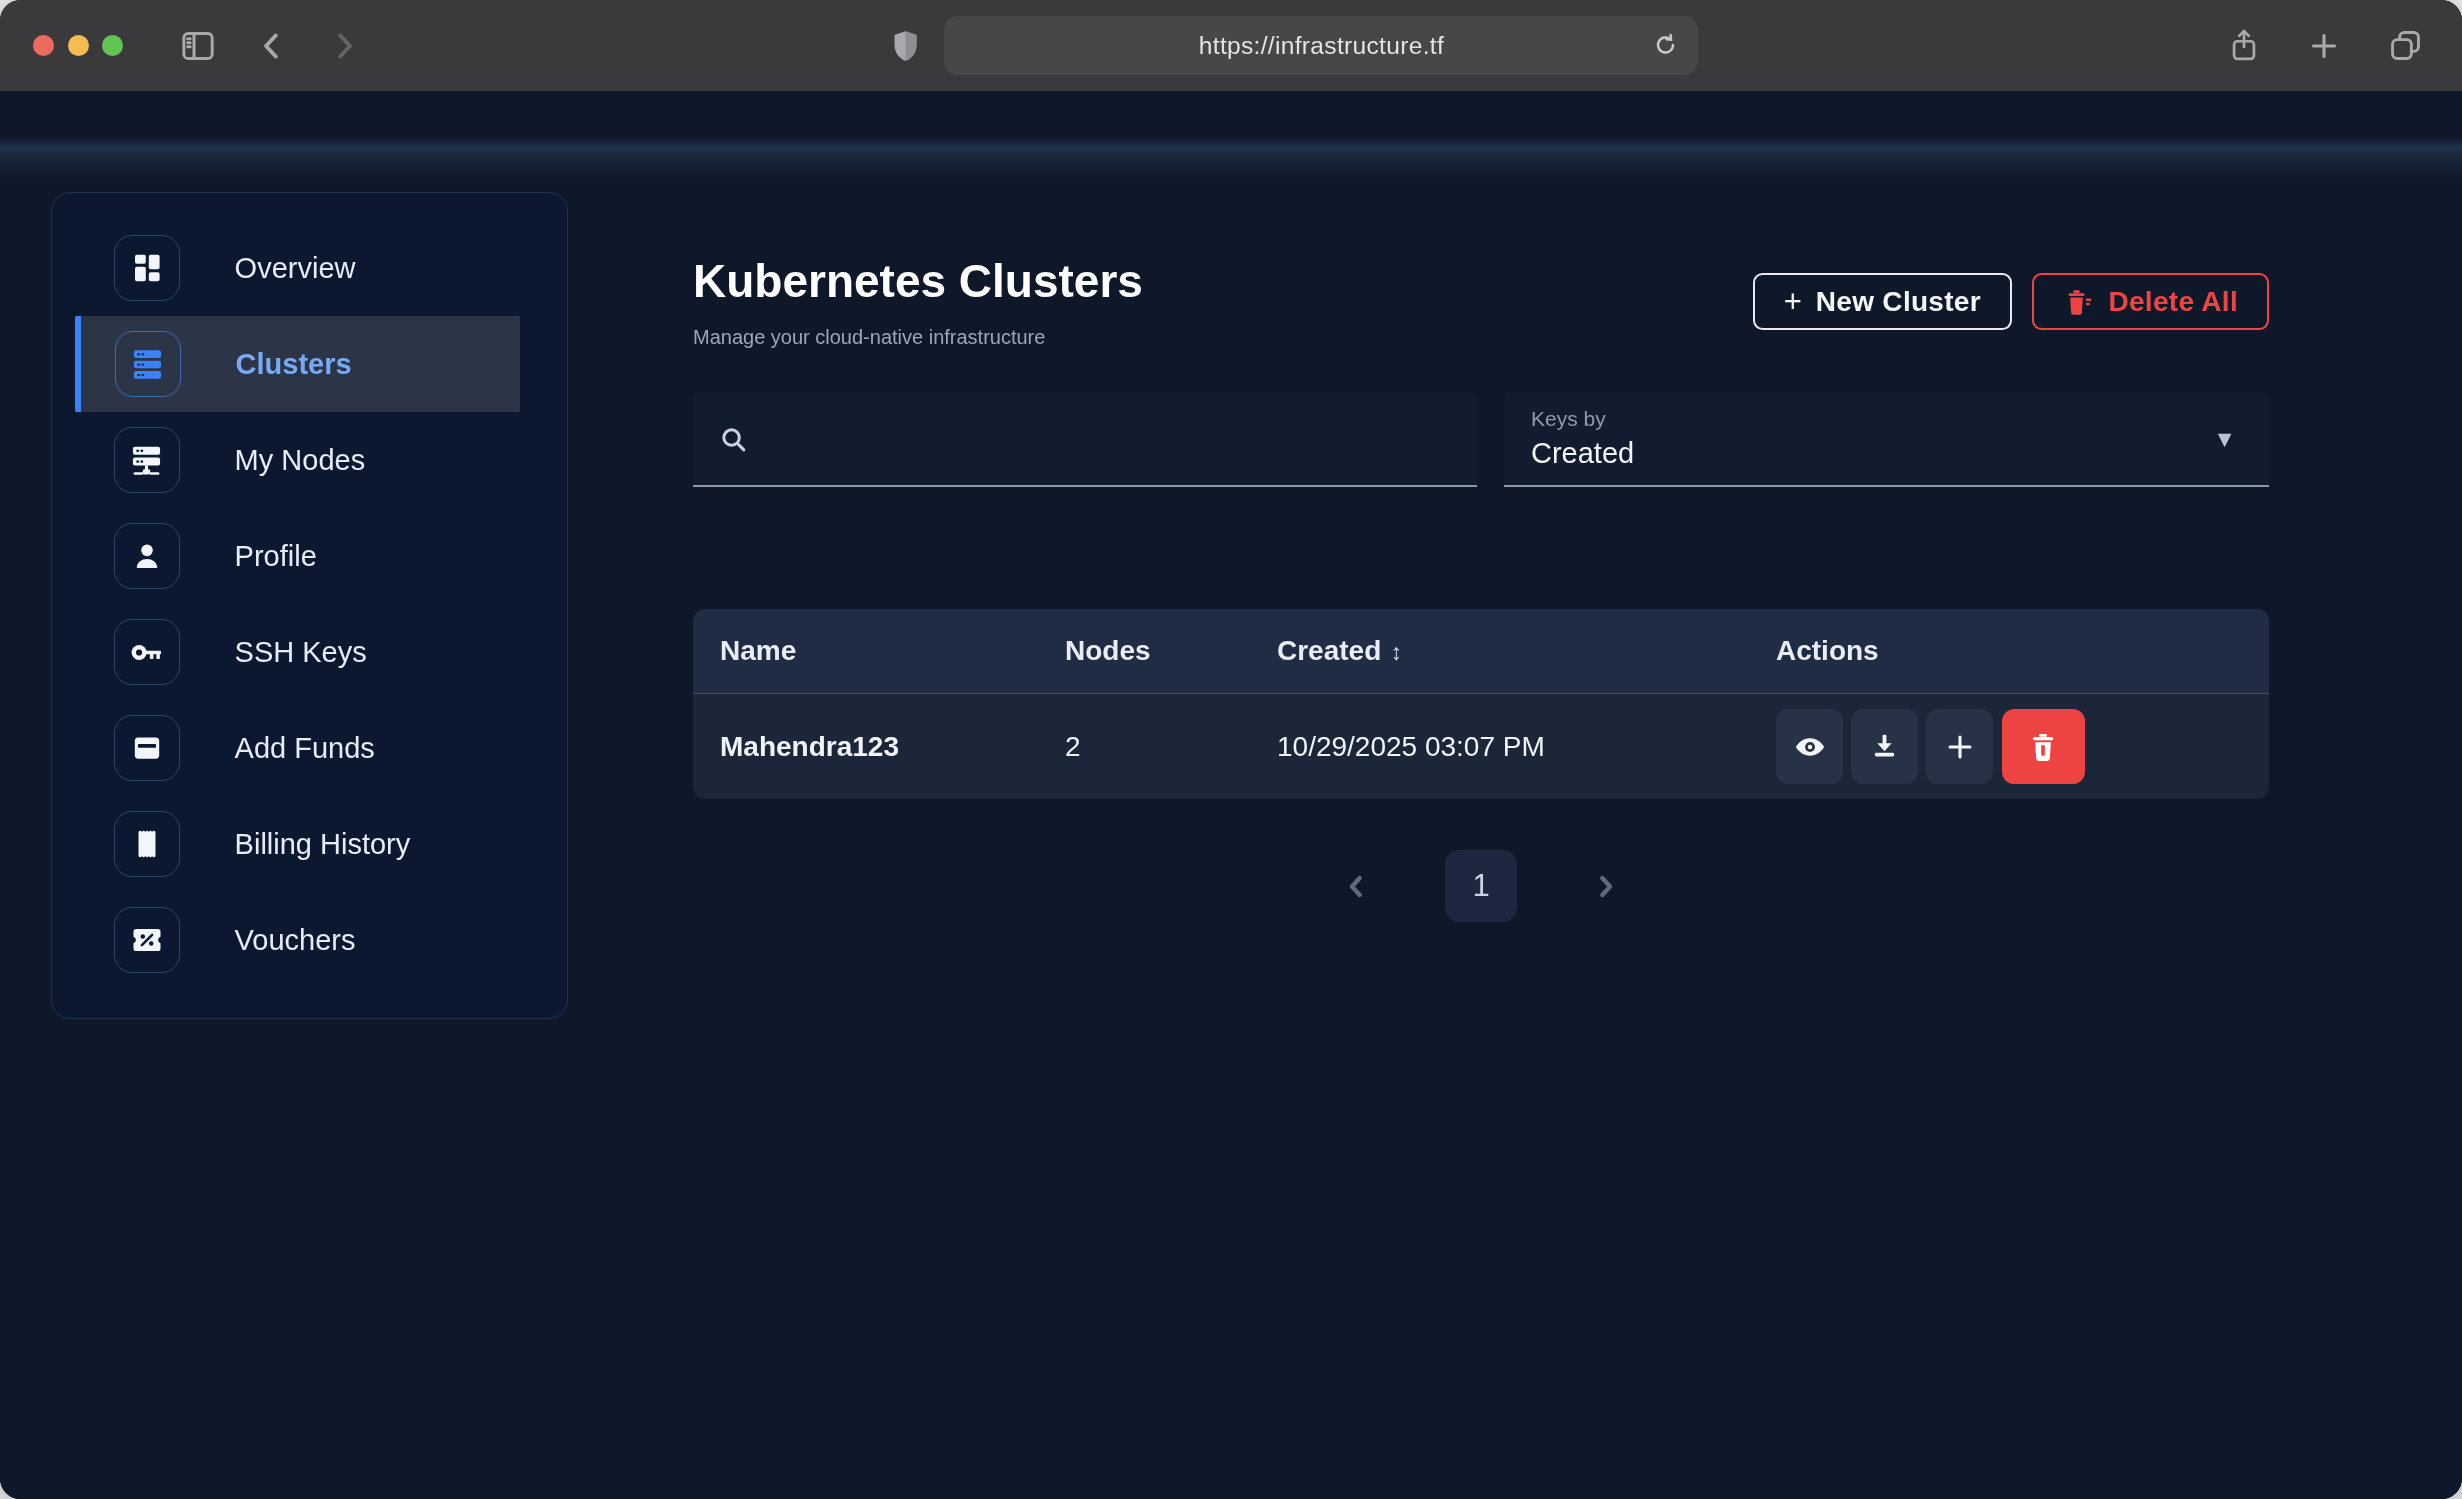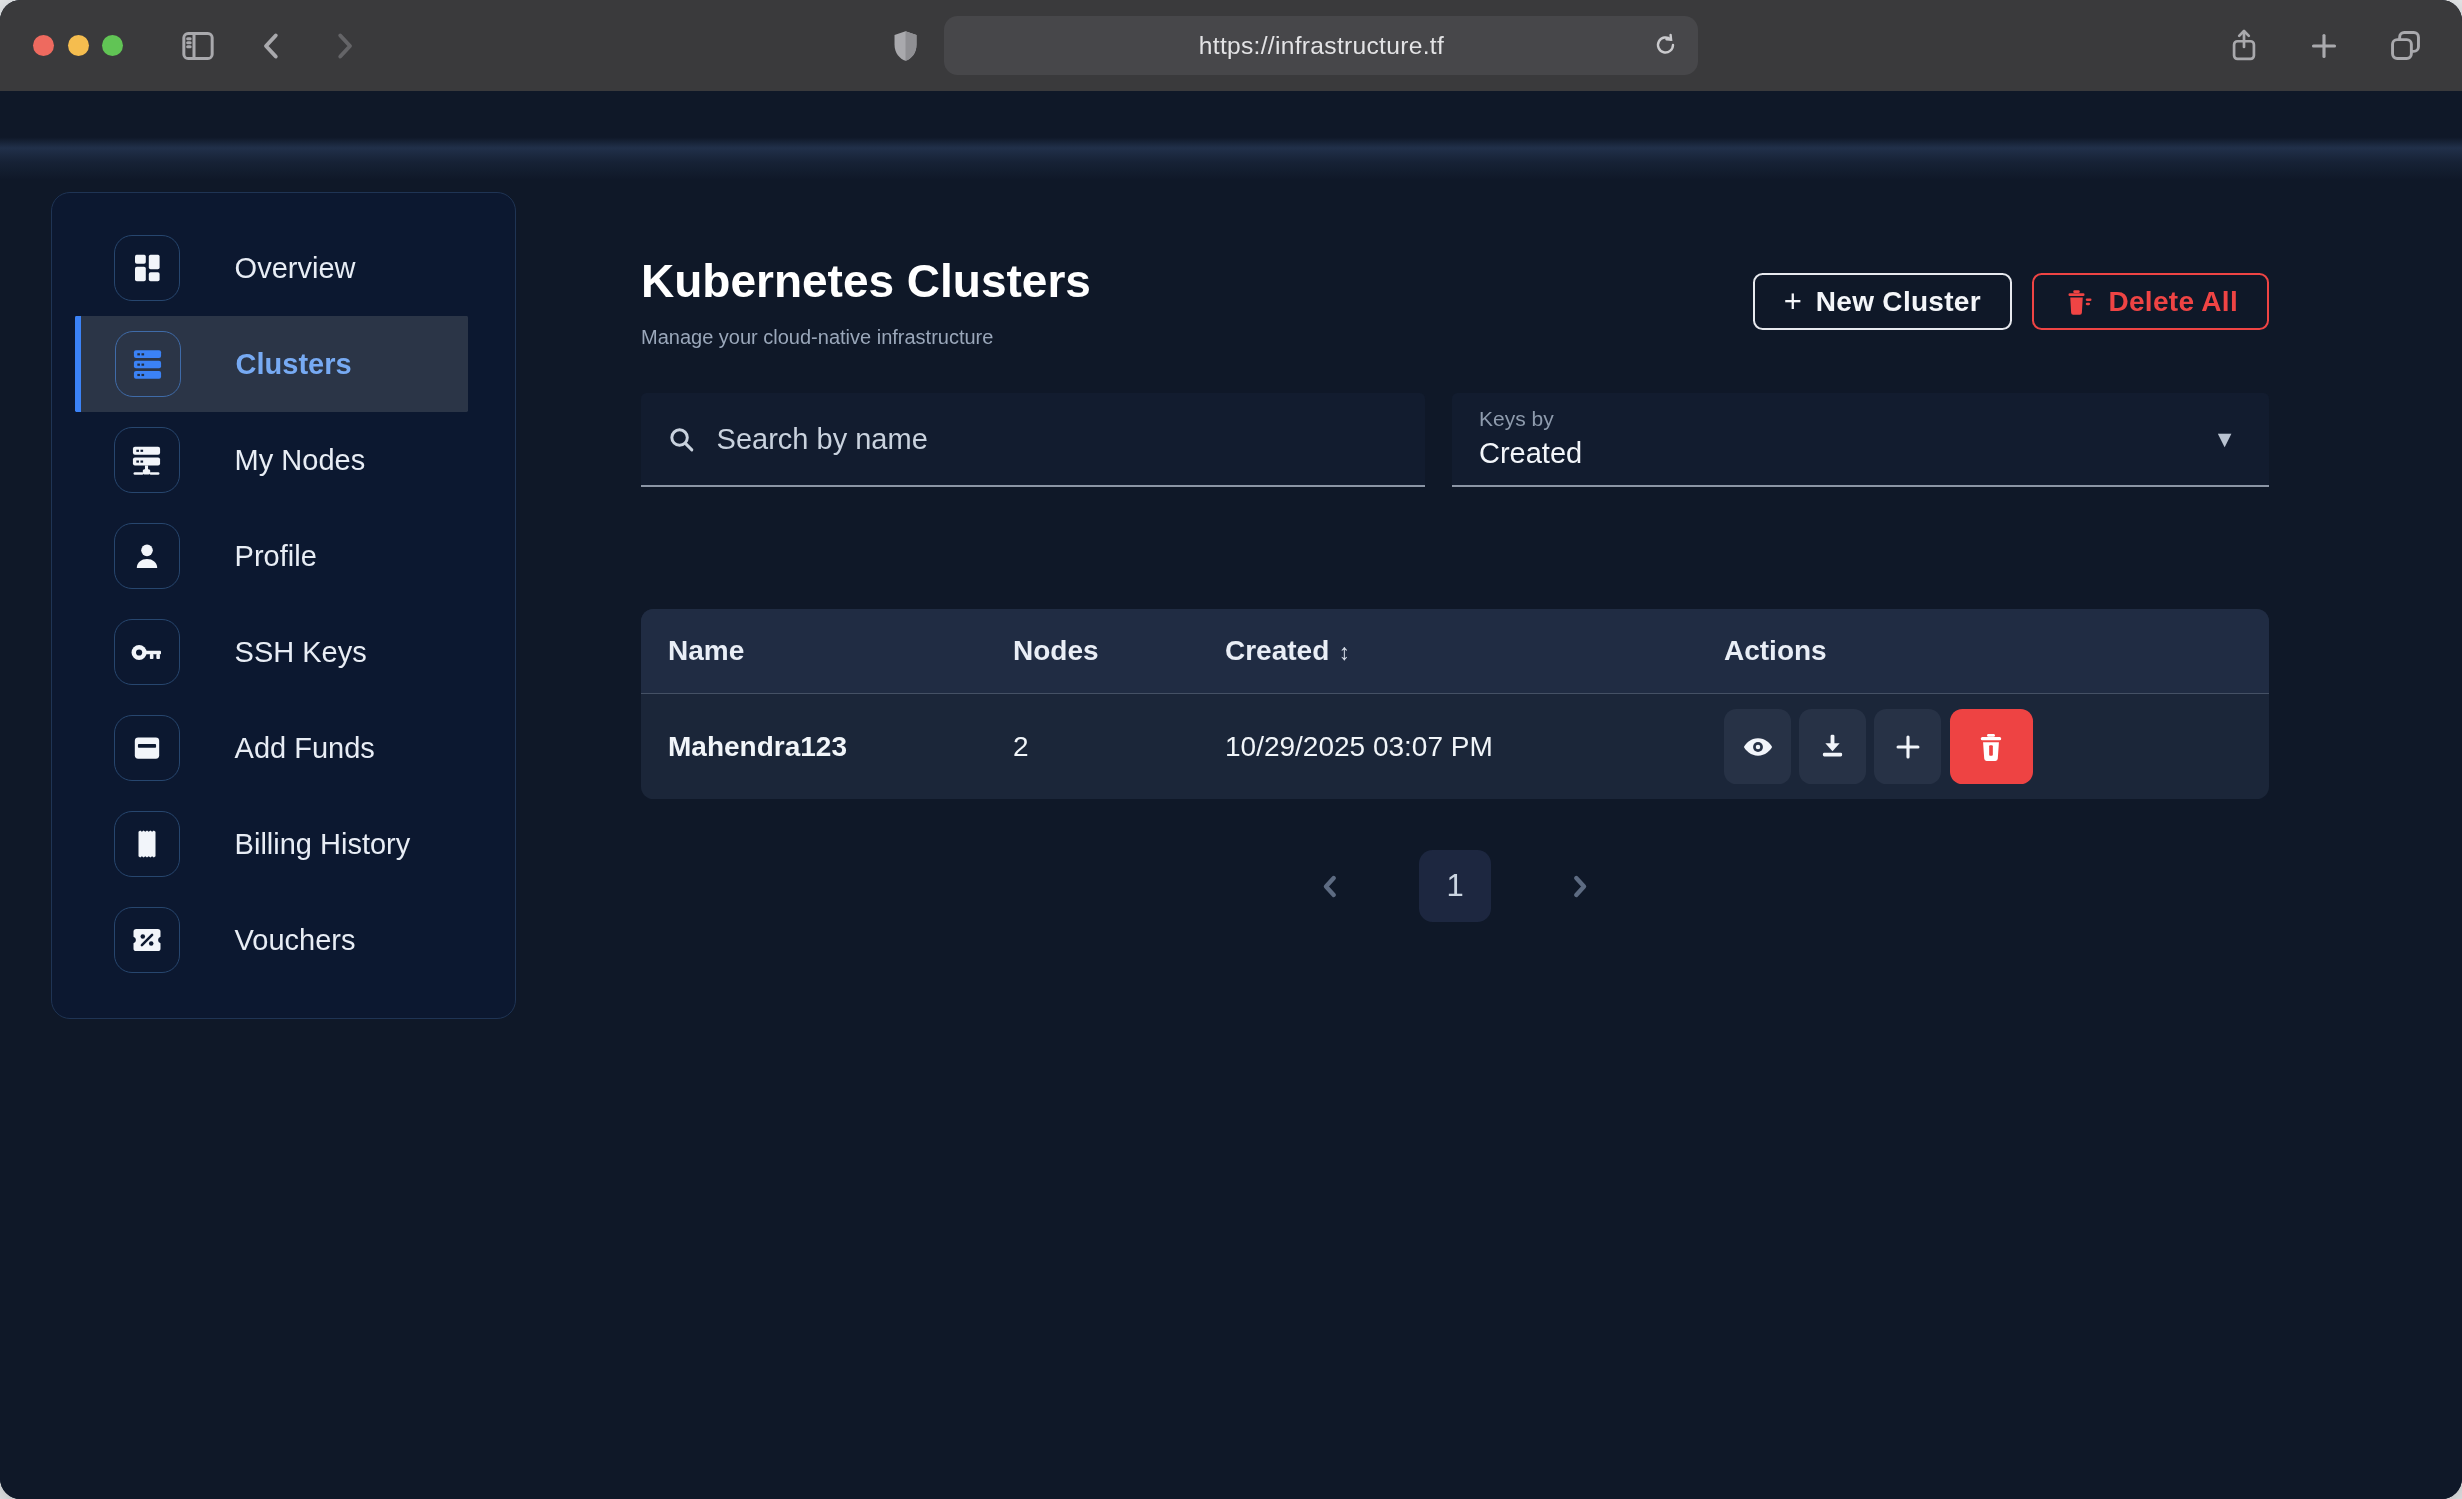--- a/index.html
+++ b/index.html
@@ -34,21 +34,21 @@
       rgba(74,104,152,.30) 64%,rgba(74,104,152,.12) 80%,rgba(74,104,152,0) 100%);
     pointer-events:none;}
   .hero{position:relative;text-align:center;}
   .hero h1{margin:-18px 0 0 0;font-size:71px;font-weight:800;color:#ffffff;letter-spacing:0;
     text-shadow:0 0 55px rgba(215,232,255,.55),0 0 19px rgba(195,218,255,.30);}
   .hero p{margin:44px 0 0 0;font-size:32px;color:#e3e9f2;font-weight:400;}
 
   .layout{display:flex;align-items:flex-start;margin-top:101px;padding-left:51px;padding-right:193px;gap:125px;}
 
   
-  .sidebar{width:465px;box-sizing:border-box;background:#0c1830;border:1.4px solid #1f3454;
+  .sidebar{width:517px;box-sizing:border-box;background:#0c1830;border:1.4px solid #1f3454;
            border-radius:19px;padding:27px 16px 30px 0;flex-shrink:0;}
   .side-item{display:flex;align-items:center;height:96px;margin:0 31px 0 22.6px;cursor:pointer;
              border-radius:2.7px;}
   .icon-tile{width:66px;height:66px;border:1.4px solid #27466e;border-radius:18px;box-sizing:border-box;
              display:flex;align-items:center;justify-content:center;margin-left:39px;flex-shrink:0;
              color:#f2f5fa;}
   .side-label{margin-left:55px;font-size:29px;color:#e8edf5;font-weight:500;}
   .side-item.active{background:#2b3547;border-left:6.8px solid #3b82f6;border-radius:1.4px;}
   .side-item.active .icon-tile{margin-left:34px;color:#3b82f6;border-color:#3f6ba8;}
   .side-item.active .side-label{color:#77aaf3;font-weight:700;}
@@ -317,21 +317,20 @@
         </div>
 
         <div class="controls">
           <div class="search-box">
             <span style="display:flex;">
               <svg width="31" height="31" viewBox="0 0 24 24" fill="none" stroke="currentColor" stroke-width="2.3" stroke-linecap="round">
                 <circle cx="10.5" cy="10.5" r="6"></circle>
                 <line x1="15" y1="15" x2="20" y2="20"></line>
               </svg>
             </span>
-            <input type="text" placeholder="Search by name" style="">
           </div>
 
           <div class="sort-box">
             <div class="sort-label">Keys by</div>
             <div class="sort-value">Created</div>
             <span class="sort-caret">▼</span>
           </div>
         </div>
 
         <div class="table">

